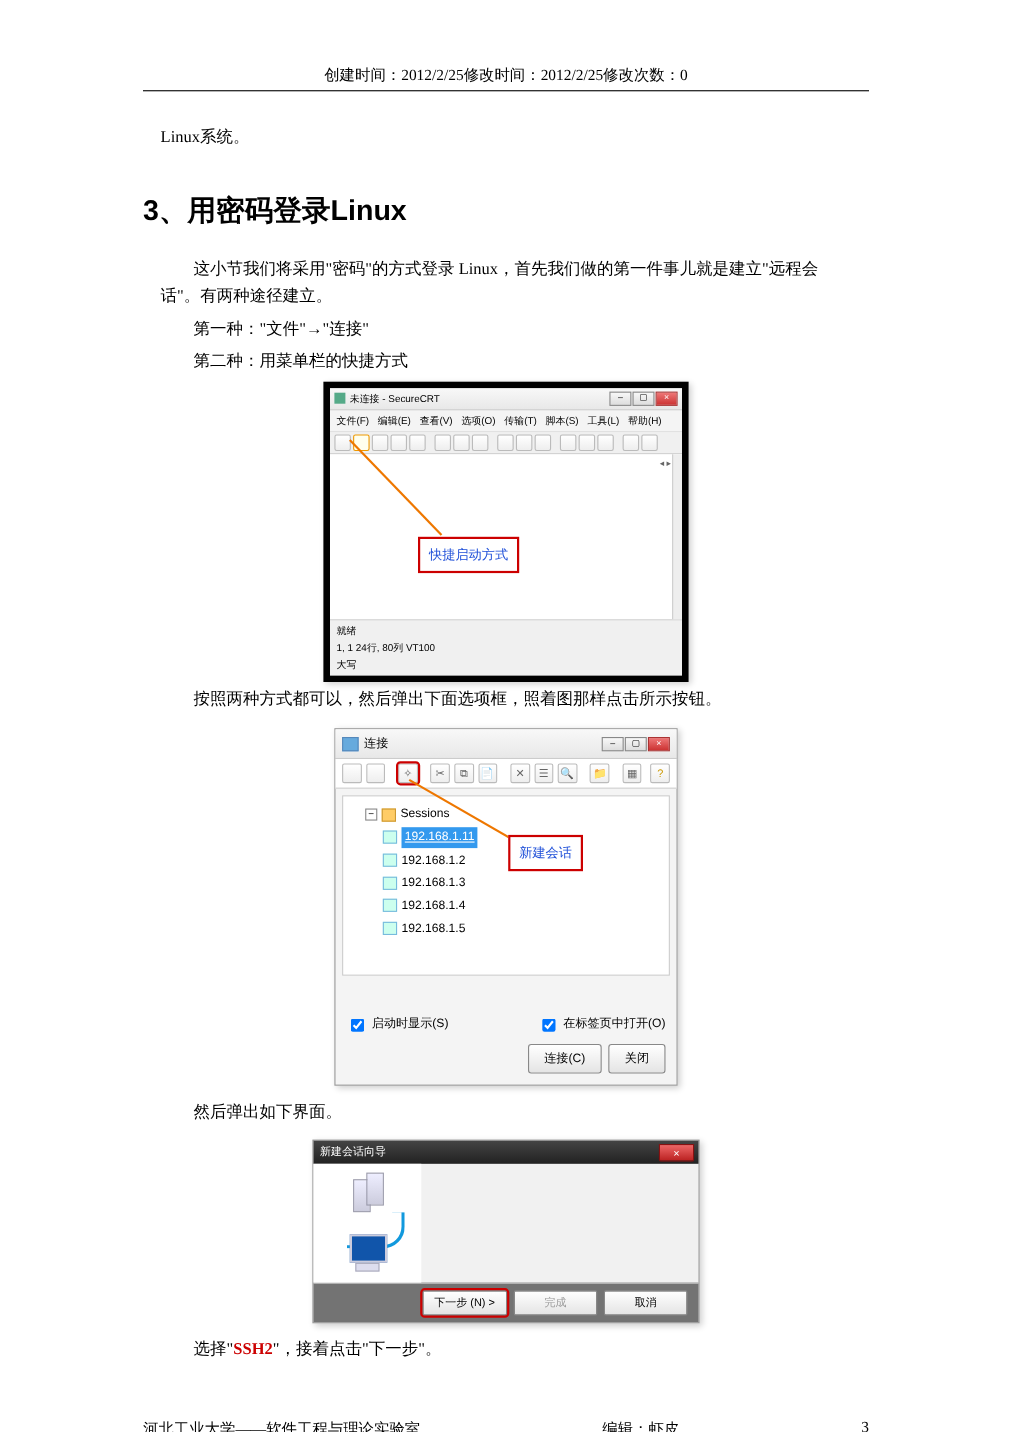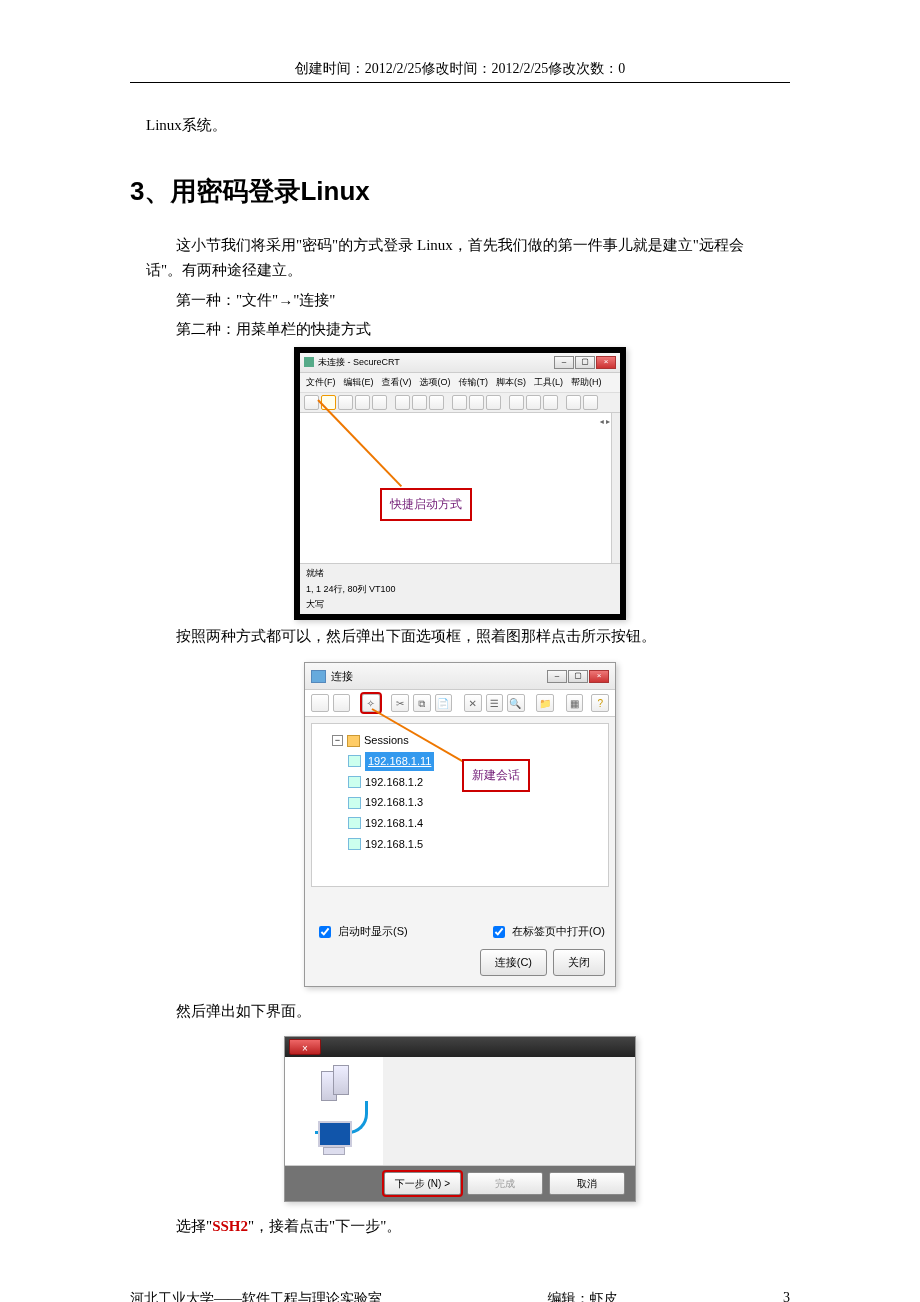--- a/index.html
+++ b/index.html
@@ -82,21 +82,21 @@
     position:absolute; right:0; top:0; width:8px; height:100%;
     background:#eee; border-left:1px solid #ccc;
   }
   .client-area .arrows {
     position:absolute; right:10px; top:2px; font-size:8px; color:#666;
   }
   .callout-box {
     position:absolute;
     border:2px solid #c00;
     background:#fff;
-    color:#701a75;
+    color:#1d4ed8;
     font-size:12px;
     font-family:Liberation Sans, sans-serif;
     padding:4px 8px;
     white-space:nowrap;
   }
   .statusbar {
     display:flex; justify-content:space-between; padding:2px 6px; font-size:9px; background:#f0f0f0;flex-direction:column;
   }
   .arrow-line {
     position:absolute; background:#e70; height:2px; transform-origin:left center;
@@ -376,20 +376,21 @@
           <div class="dlg-btn">连接(C)</div>
           <div class="dlg-btn">关闭</div>
         </div>
       </div>
     </div>
 
     <div class="para indent1">然后弹出如下界面。</div>
 
     <div class="wiz">
       <div class="wiz-title">
+        <div class="t">新建会话向导</div>
         <div class="wclose">×</div>
       </div>
       <div class="wiz-body">
         <div class="wiz-side" style="position:relative;">
           <div class="server-icon">
             <div class="box1"></div>
               <div class="box2"></div>
           </div>
           <div class="wire" style="left:30px; top:44px;"></div>
           <div class="monitor-icon">

